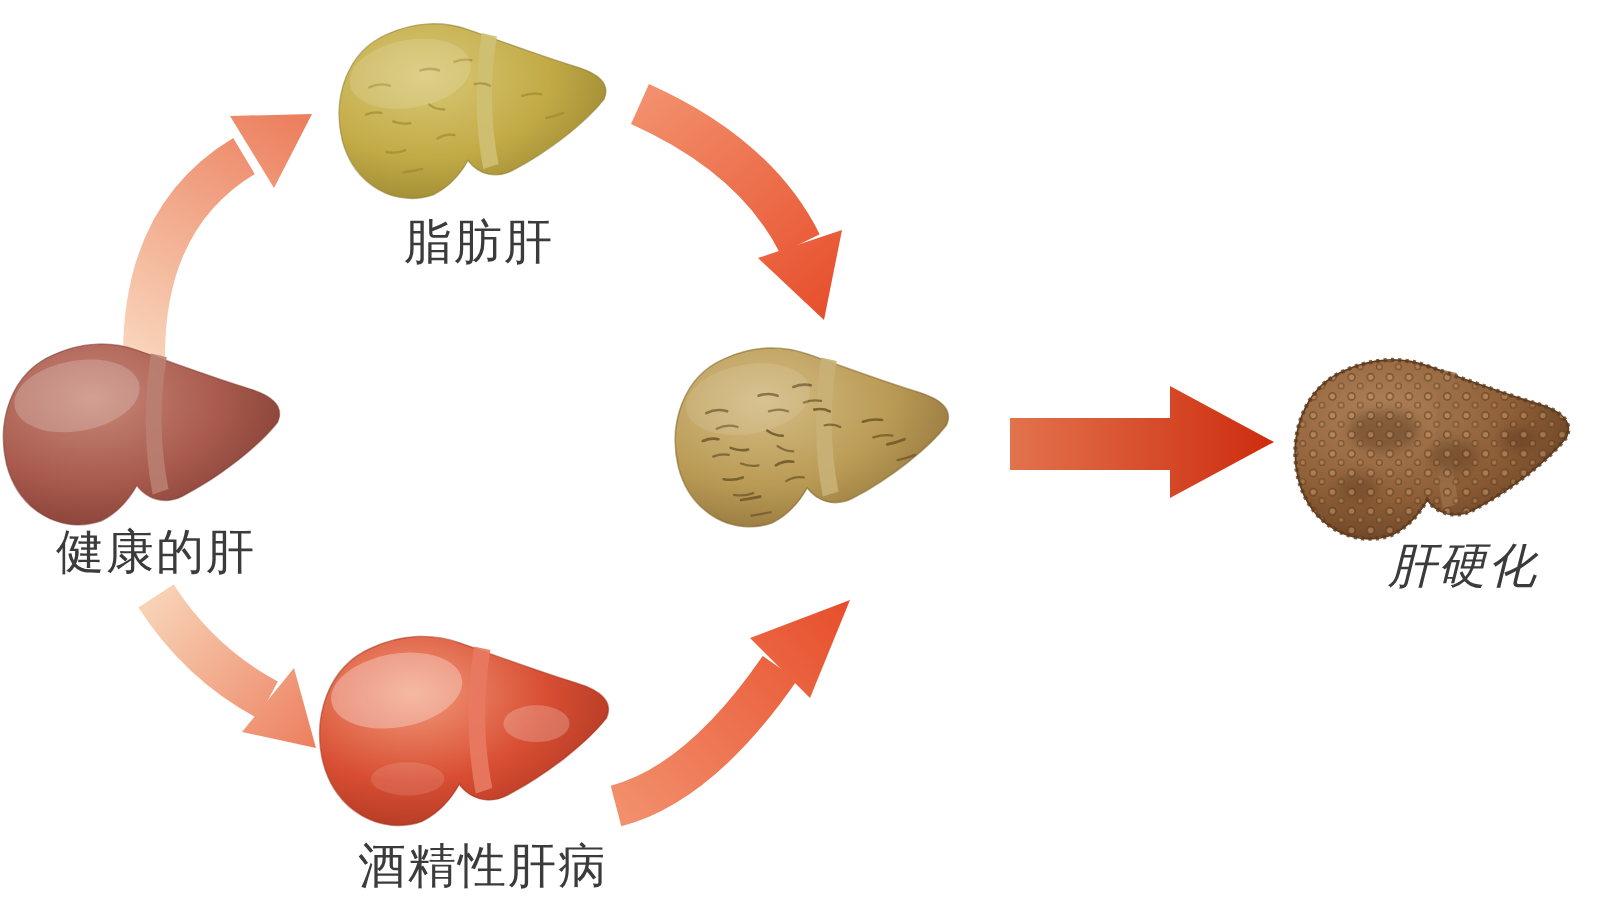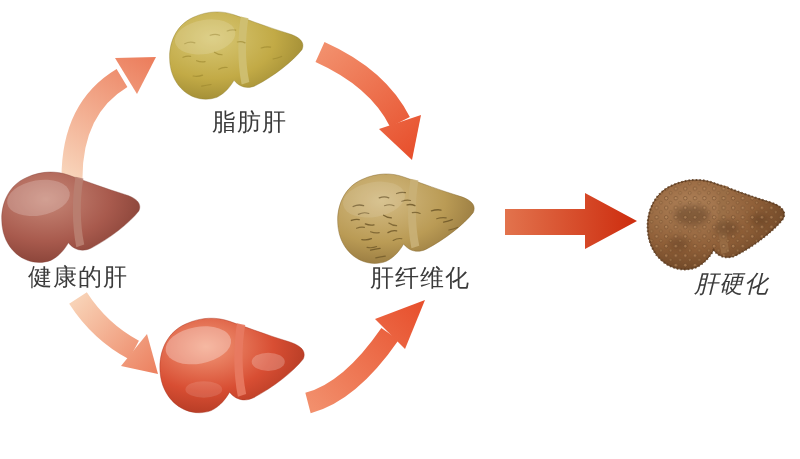--- a/index.html
+++ b/index.html
@@ -160,17 +160,17 @@
       <ellipse cx="95" cy="60" rx="14" ry="9" fill="#53341b" opacity="0.4" filter="url(#soft)"></ellipse>
       <ellipse cx="132" cy="50" rx="10" ry="7" fill="#53341b" opacity="0.4" filter="url(#soft)"></ellipse>
       <ellipse cx="40" cy="78" rx="12" ry="8" fill="#53341b" opacity="0.35" filter="url(#soft)"></ellipse>
       <use href="#liver-outline" fill="url(#nodules)"></use>
     </g>
     <use href="#liver-outline" fill="none" stroke="#5f3c1f" stroke-width="2.4" stroke-dasharray="1.8 2.4" opacity="0.8"></use>
   </g>
 </svg>
 
 <div class="liver-label" style="left:28px;top:264px;">健康的肝</div>
-<div class="liver-label" style="left:212px;top:109px;">脂肪肝</div>
-<div class="liver-label" style="left:370px;top:265px;">肝纤维化</div>
+<div class="liver-label" style="left:202px;top:109px;">脂肪肝</div>
+<div class="liver-label" style="left:179px;top:421px;">酒精性肝病</div>
 <div class="liver-label" style="left:694px;top:271px;font-style:italic;">肝硬化</div>
 
 </div>
 
 </body></html>

